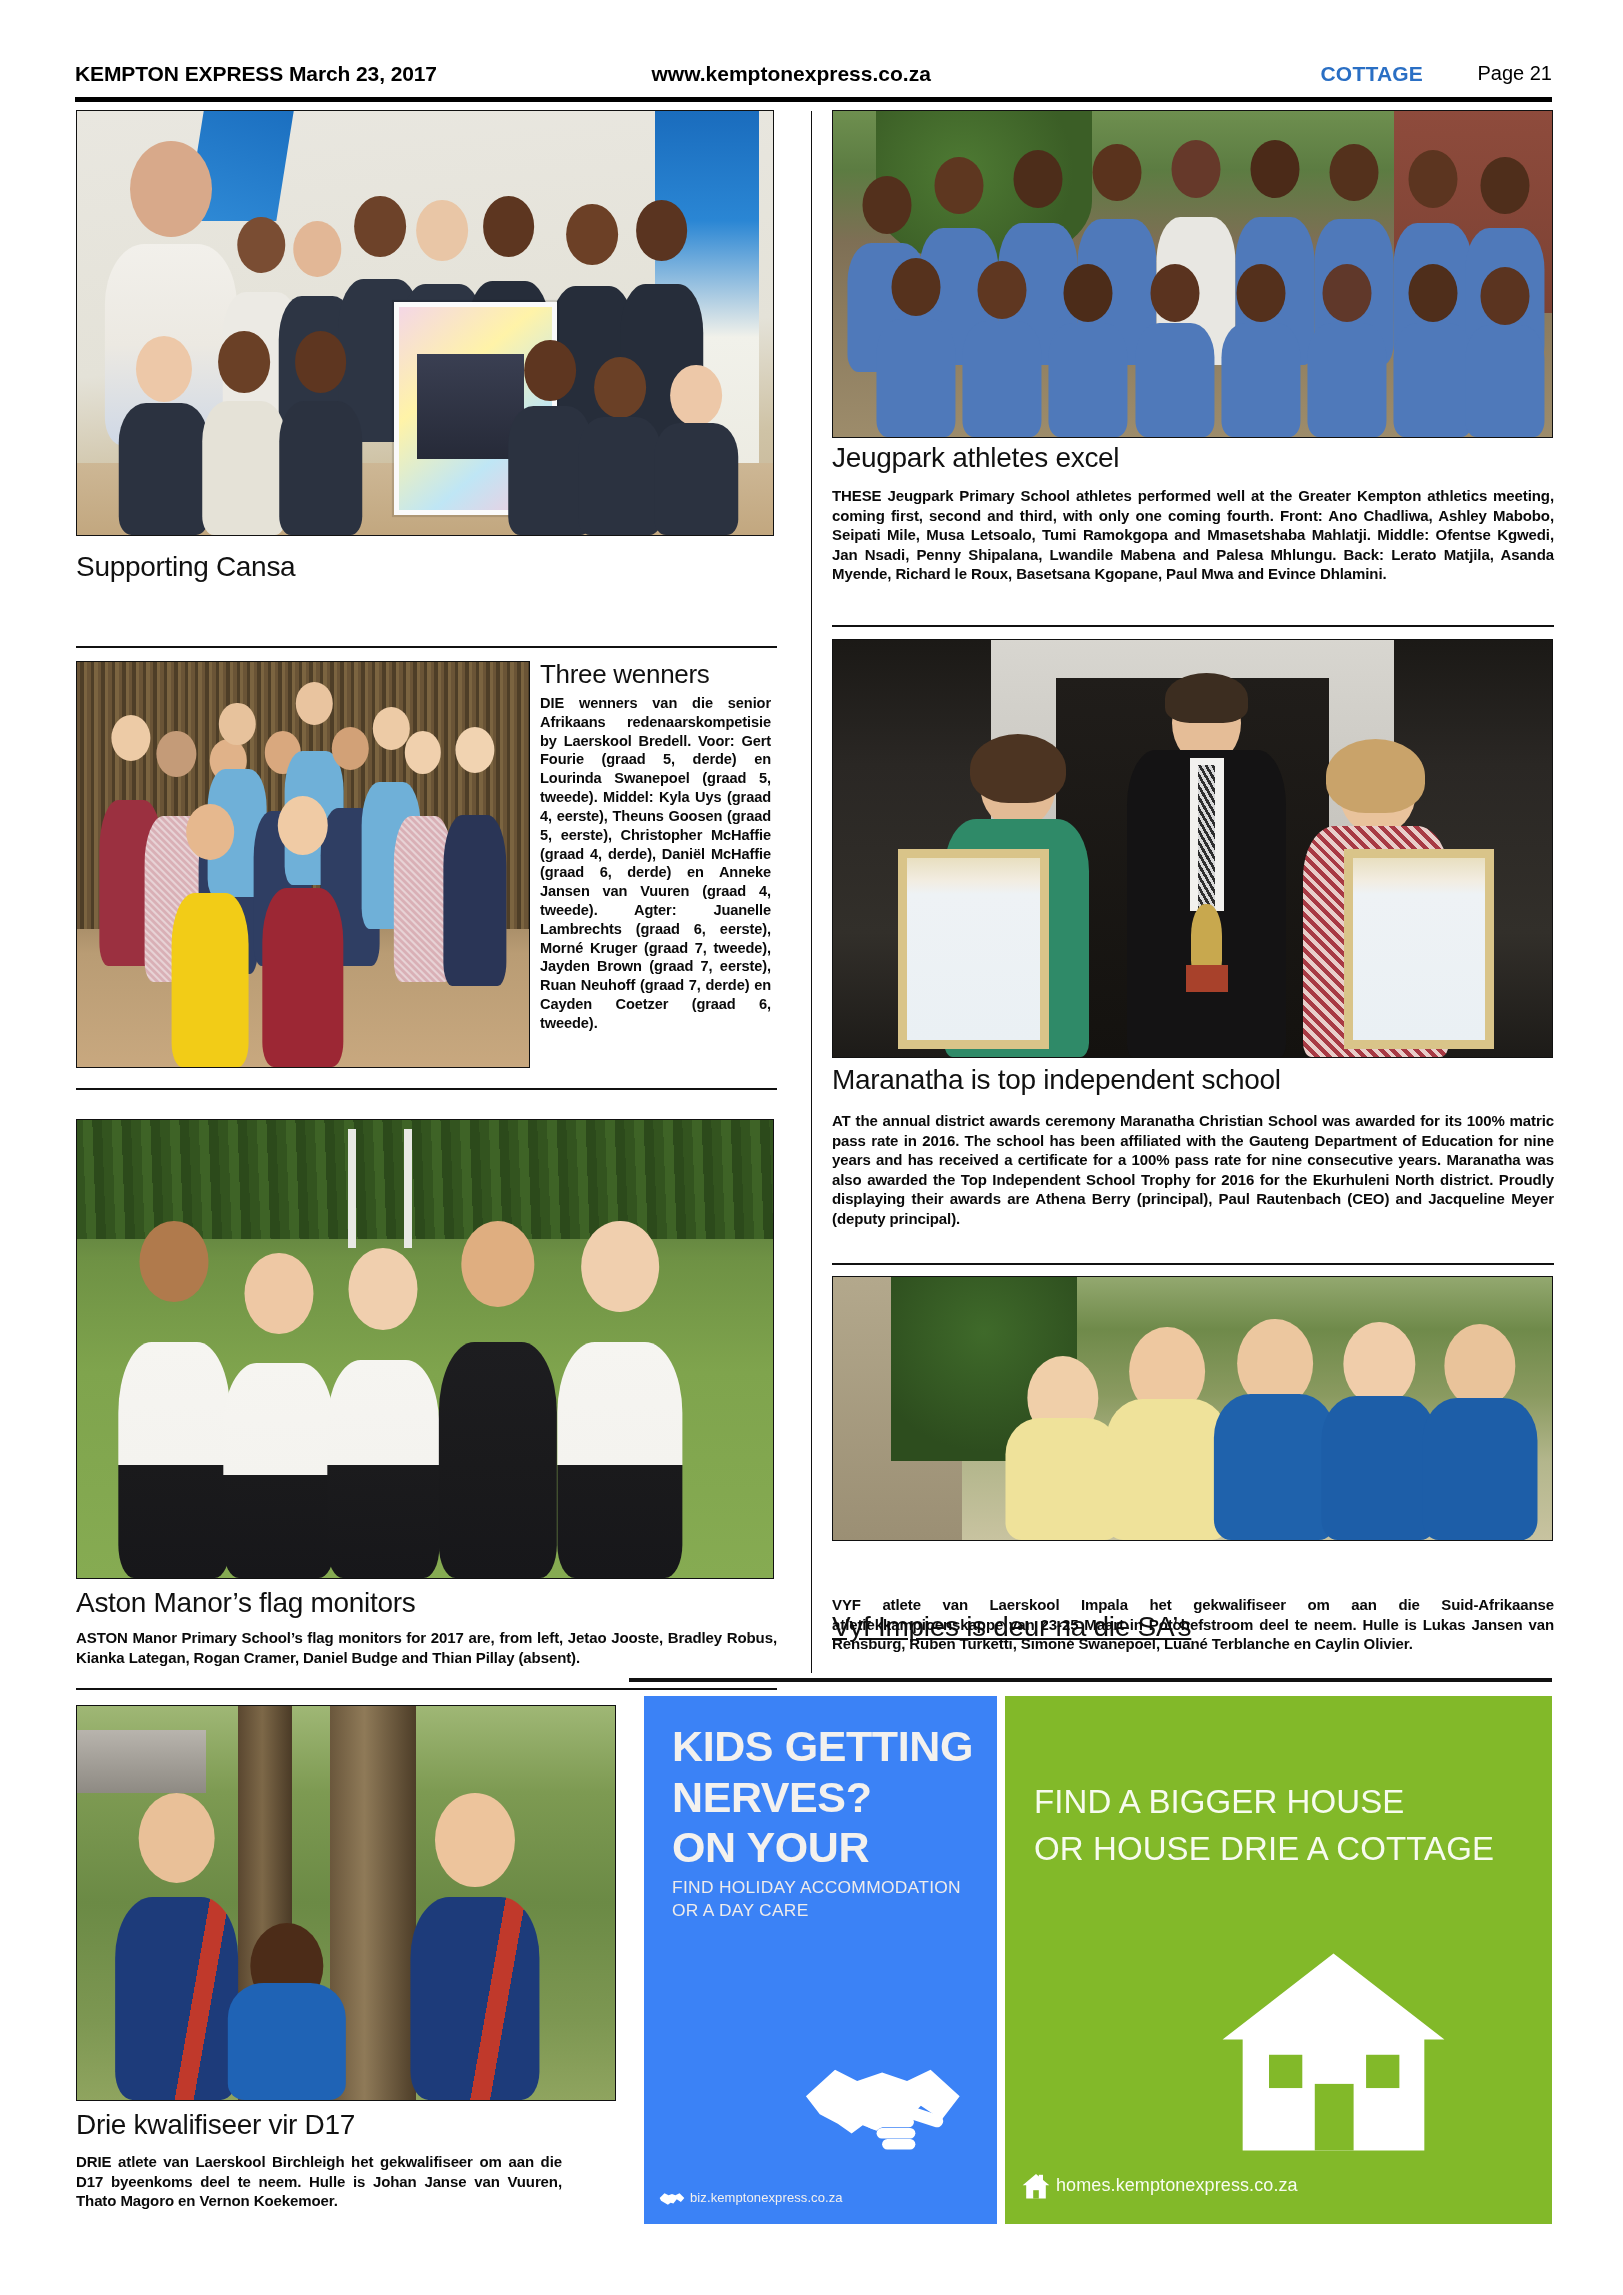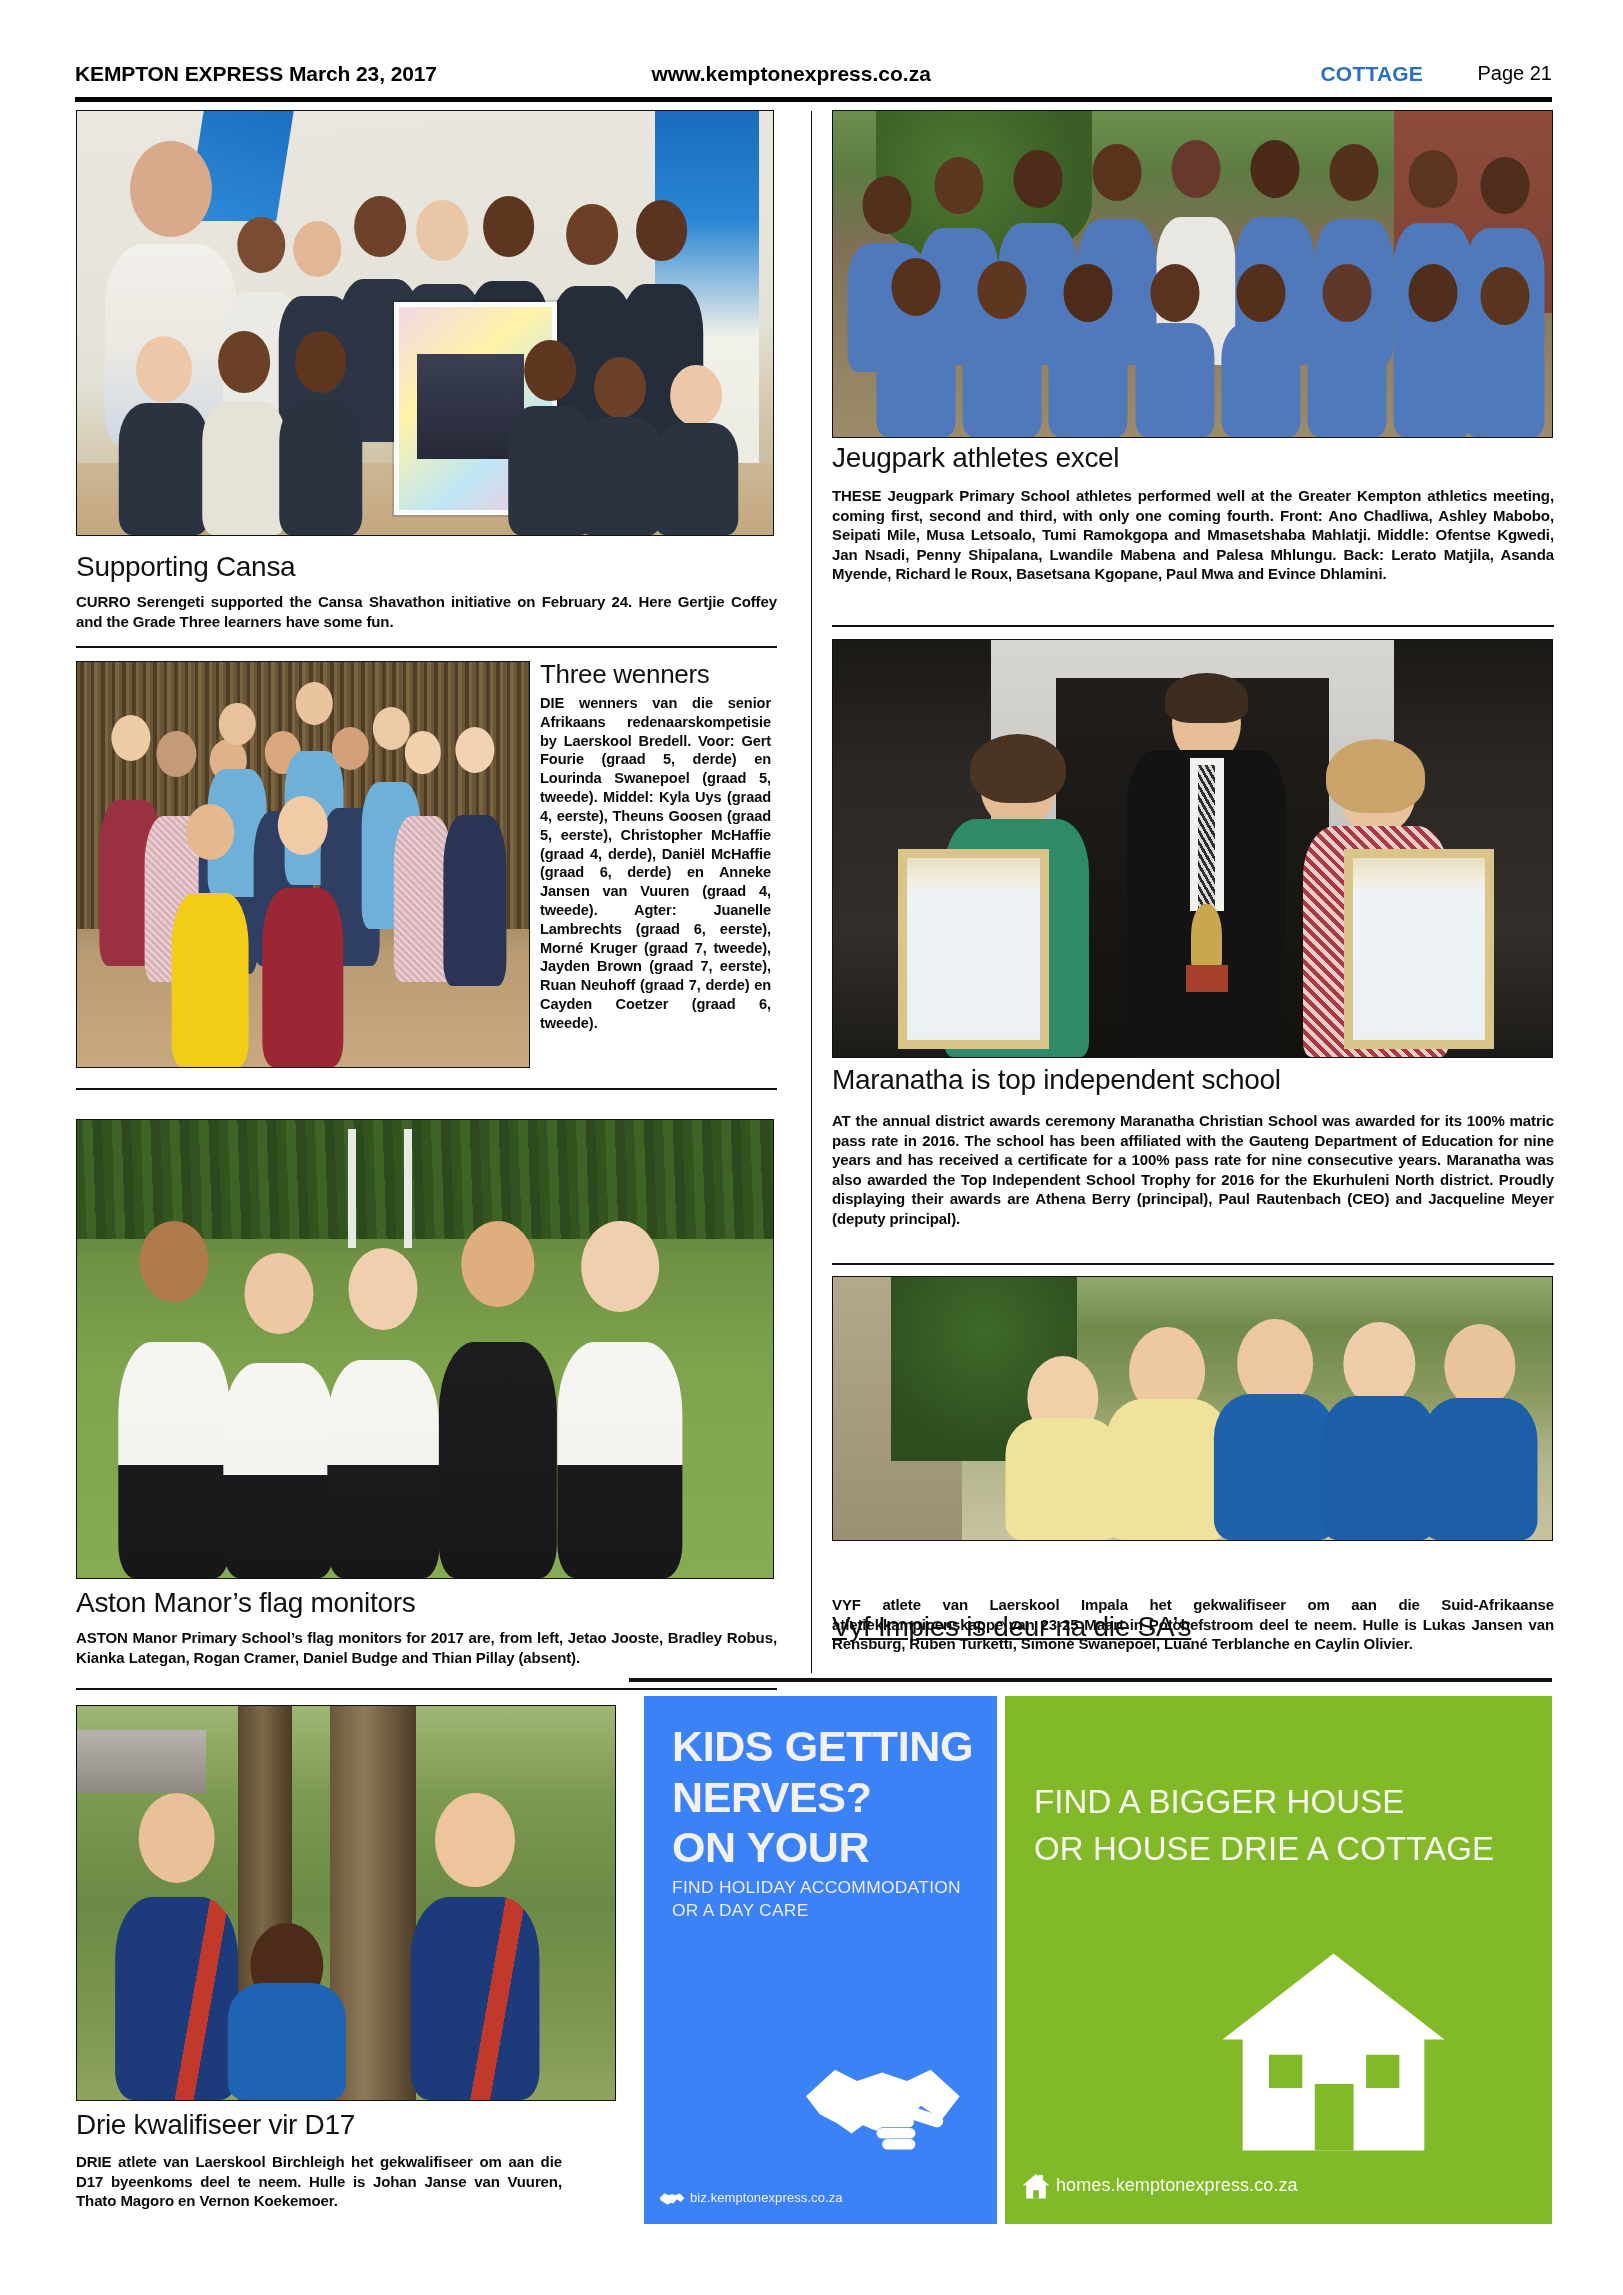--- a/index.html
+++ b/index.html
@@ -424,21 +424,20 @@
       </div>
       <div class="kid" style="left:83%; top:60%; width:12%; height:40%;">
         <div class="face" style="background:#edc8a8;"></div>
         <div class="torso" style="background:#2b3240;"></div>
       </div>
     </div>
   </div>
 
   <div class="headline" style="left:76px; top:552px; width:694px;">Supporting Cansa</div>
 
-  <div class="bodytext" style="left:76px; top:592px; width:701px;">CURRO Serengeti supported the Cansa Shavathon initiative on February 24. Here Gertjie Coffey and the Grade Three learners have some fun.</div>
 
   <div class="hrule" style="left:76px; top:646px; width:701px;"></div>
 
   <div class="photo" style="left:832px; top:110px; width:721px; height:328px;">
     <div class="ph-inner">
       <div class="jeug-bg"></div>
       <div class="jeug-wall"></div>
       <div class="jeug-tree"></div>
       <div class="kid" style="left:2%; top:20%; width:11%; height:60%;">
         <div class="face" style="background:#53301c;"></div>

